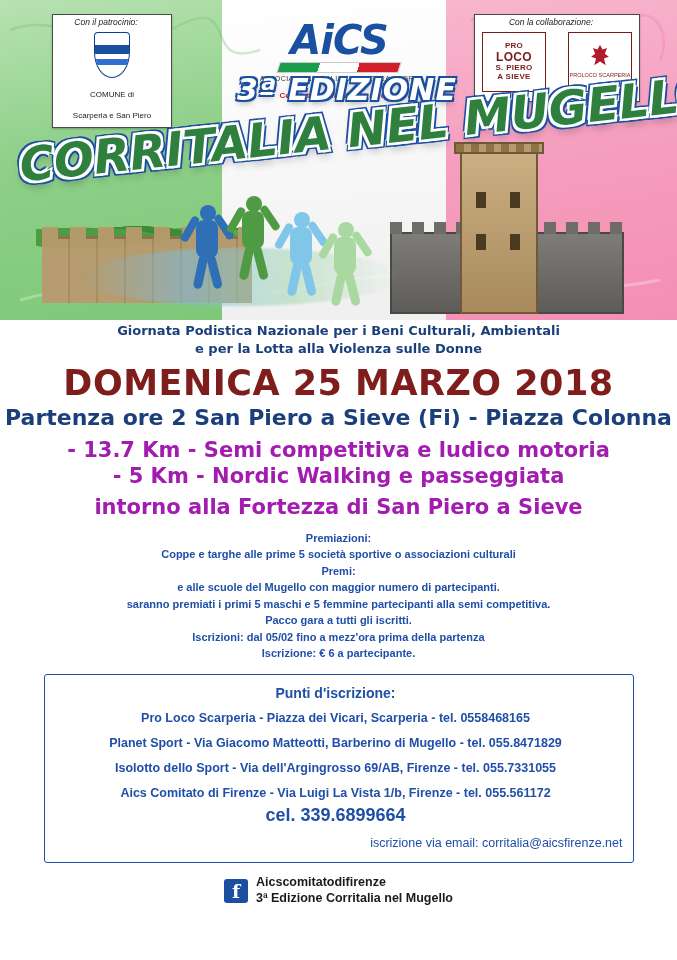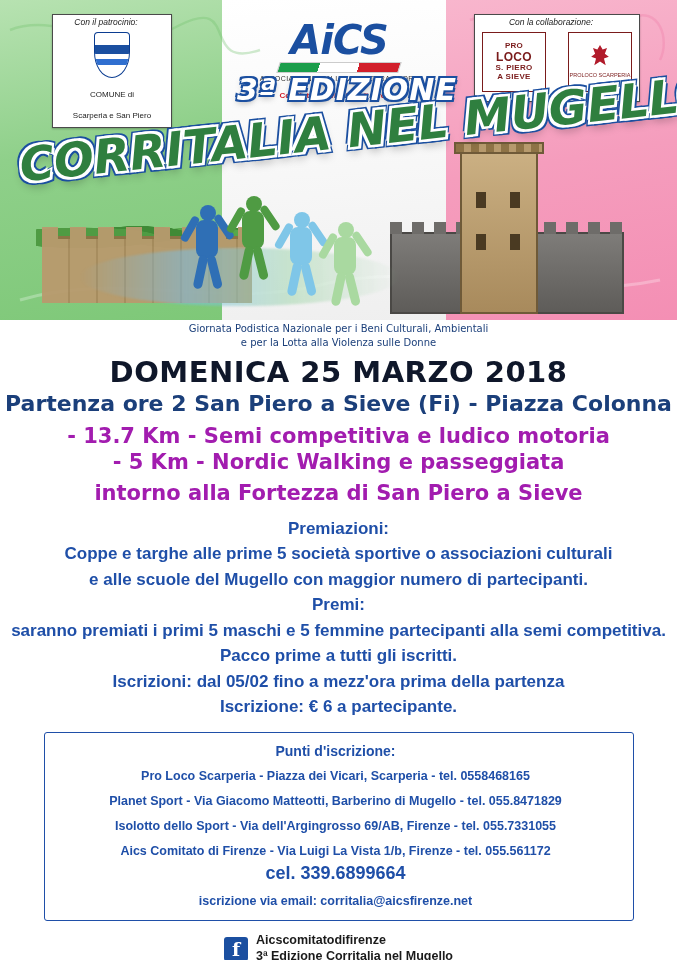--- a/index.html
+++ b/index.html
@@ -289,52 +289,52 @@
 
   
   .content {
     position: absolute;
     left: 0; top: 318px;
     width: 677px;
   }
   .center { text-align: center; }
   .subtitle1 {
     font-family: "DejaVu Sans", sans-serif;
-    font-weight: normal;
-    font-size: 10px;
+    font-weight: bold;
+    font-size: 13px;
     color: #1b3f7a;
     line-height: 1.35;
     margin-top: 4px;
   }
   .date-line {
     font-family: "DejaVu Sans", sans-serif;
     font-weight: bold;
-    font-size: 29px;
-    color: #0f172a;
+    font-size: 35px;
+    color: #7f1d1d;
     letter-spacing: .5px;
     margin-top: 6px;
   }
   .start-line {
     font-family: "DejaVu Sans", sans-serif;
     font-weight: bold;
     font-size: 22px;
     color: #1b3f7a;
     margin-top: 2px;
   }
   .distance-line {
     font-family: "DejaVu Sans", sans-serif;
     font-weight: bold;
     font-size: 21px;
     color: #a21caf;
     margin-top: 7px;
     line-height: 1.25;
   }
   .awards {
     color: #1f4fa8;
-    font-size: 17px;
+    font-size: 11px;
     font-weight: bold;
     line-height: 1.5;
     margin-top: 10px;
   }
 
   .info-box {
     margin: 12px auto 0 auto;
     width: 590px;
     border: 1.5px solid #1f4fa8;
     border-radius: 3px;
@@ -355,22 +355,22 @@
     line-height: 1.45;
     margin: 7px 0;
   }
   .info-sub {
     text-align: center;
     font-weight: bold;
     font-size: 18px;
     margin-top: -4px;
   }
   .email-row {
-    text-align: center;
-    font-weight: bold;
+    text-align: right;
+    font-weight: normal;
     font-size: 12.5px;
     margin-top: 10px;
   }
 
   .fb-row {
     display: flex;
     align-items: center;
     justify-content: center;
     gap: 8px;
     margin-top: 12px;
@@ -501,24 +501,24 @@
     <div class="center date-line">DOMENICA 25 MARZO 2018</div>
     <div class="center start-line">Partenza ore 2  San Piero a Sieve (Fi) - Piazza Colonna</div>
 
     <div class="center distance-line">- 13.7 Km - Semi competitiva e ludico motoria</div>
     <div class="center distance-line" style="margin-top:0">- 5 Km - Nordic Walking e passeggiata</div>
     <div class="center distance-line" style="margin-top:4px">intorno alla Fortezza di San Piero a Sieve</div>
 
     <div class="awards center">
       <div>Premiazioni:</div>
       <div>Coppe e targhe alle prime 5 società sportive o associazioni culturali</div>
+      <div>Premi:</div>
       <div>e alle scuole del Mugello con maggior numero di partecipanti.</div>
-      <div>Premi:</div>
       <div>saranno premiati i primi 5 maschi e 5 femmine partecipanti alla semi competitiva.</div>
-      <div>Pacco prime a tutti gli iscritti.</div>
+      <div>Pacco gara a tutti gli iscritti.</div>
       <div>Iscrizioni: dal 05/02 fino a mezz'ora prima della partenza</div>
       <div>Iscrizione: € 6 a partecipante.</div>
     </div>
 
     <div class="info-box">
       <div class="info-title">Punti d'iscrizione:</div>
       <div class="info-row">Pro Loco Scarperia - Piazza dei Vicari, Scarperia - tel. 0558468165</div>
       <div class="info-row">Planet Sport - Via Giacomo Matteotti, Barberino di Mugello - tel. 055.8471829</div>
       <div class="info-row">Isolotto dello Sport - Via dell'Argingrosso 69/AB, Firenze - tel. 055.7331055</div>
       <div class="info-row">Aics Comitato di Firenze - Via Luigi La Vista 1/b, Firenze - tel. 055.561172</div>

